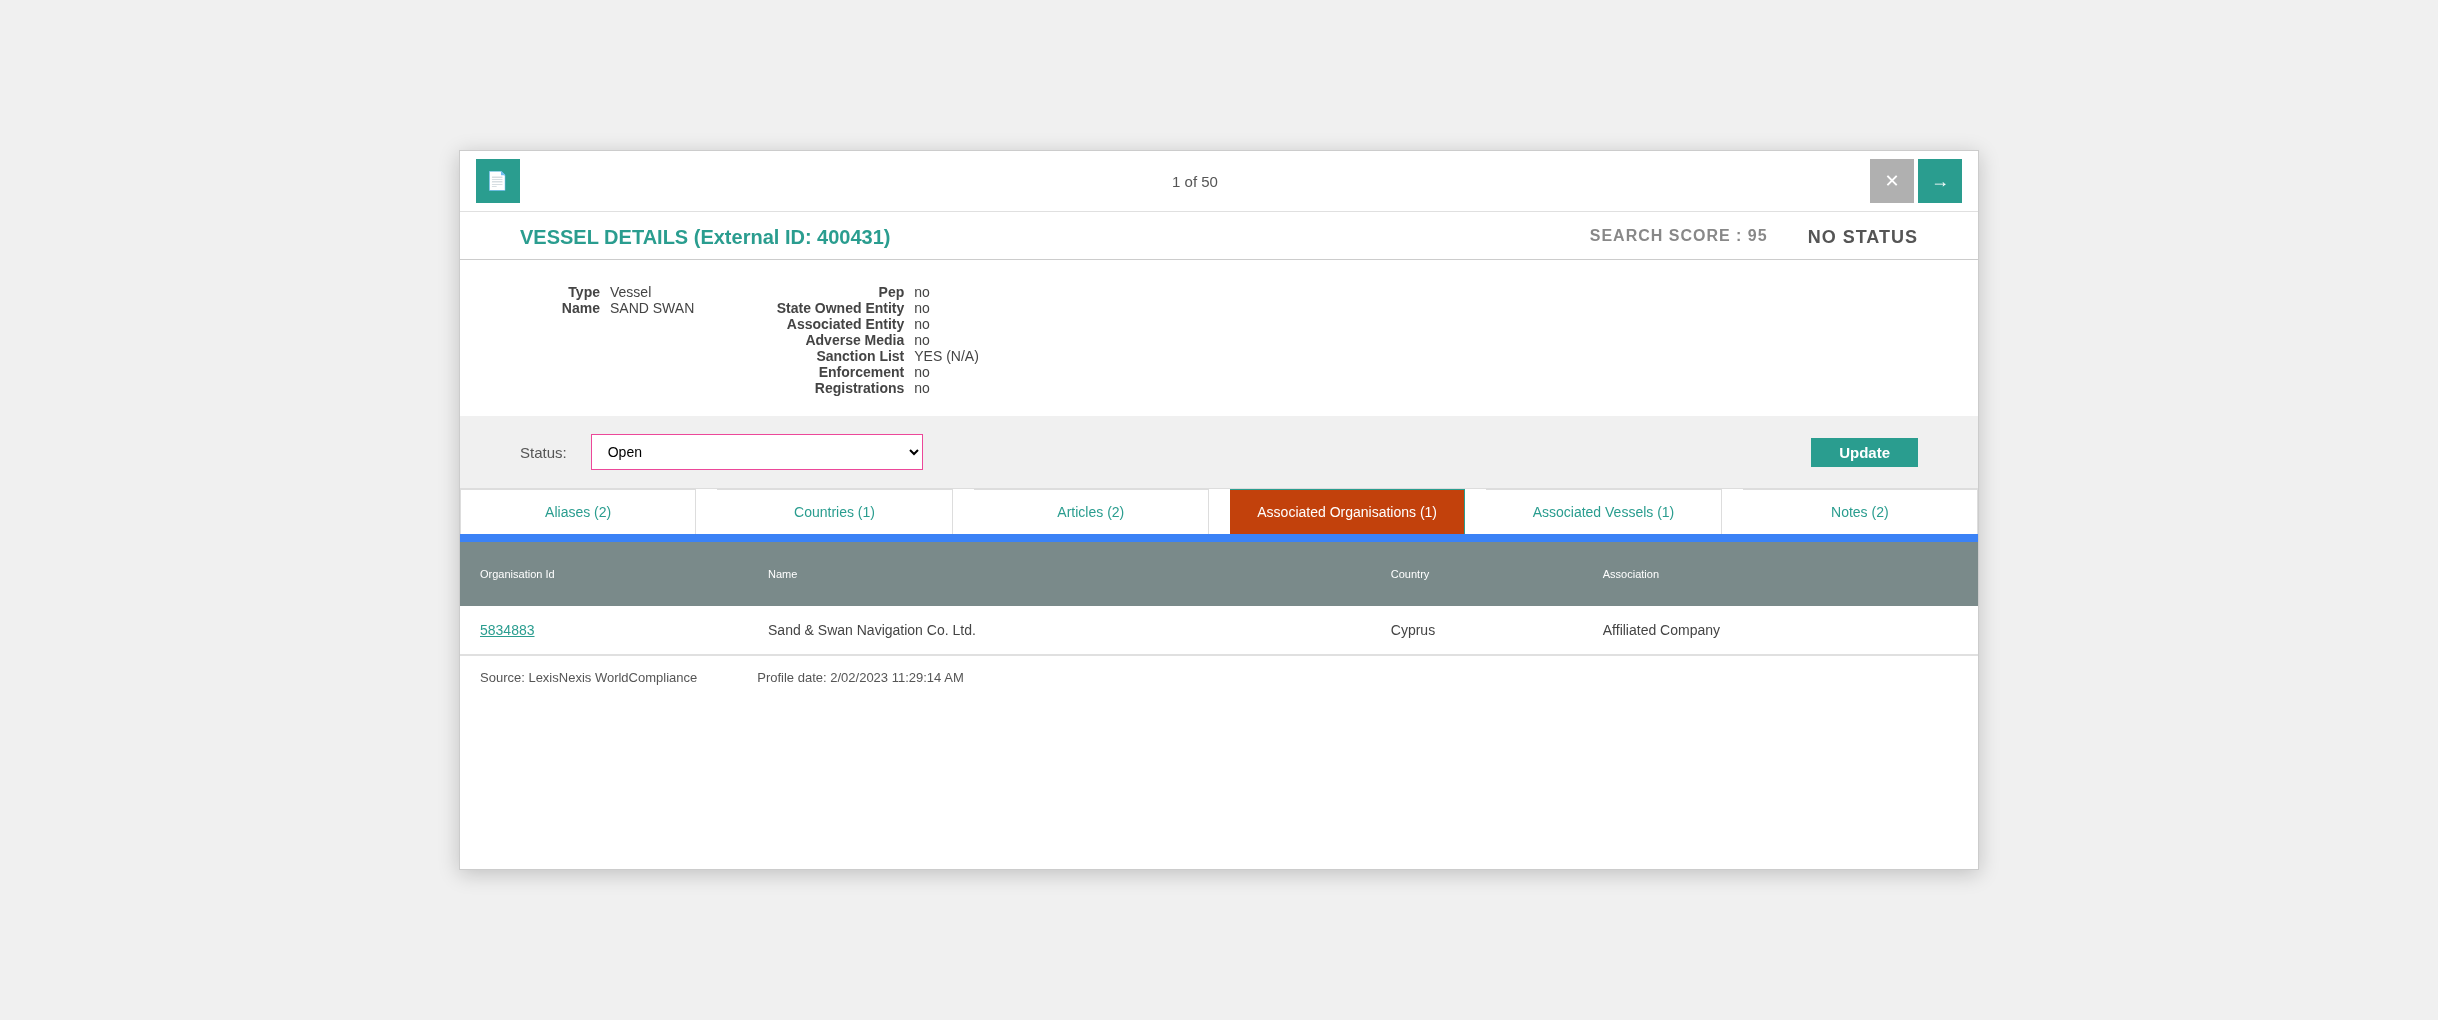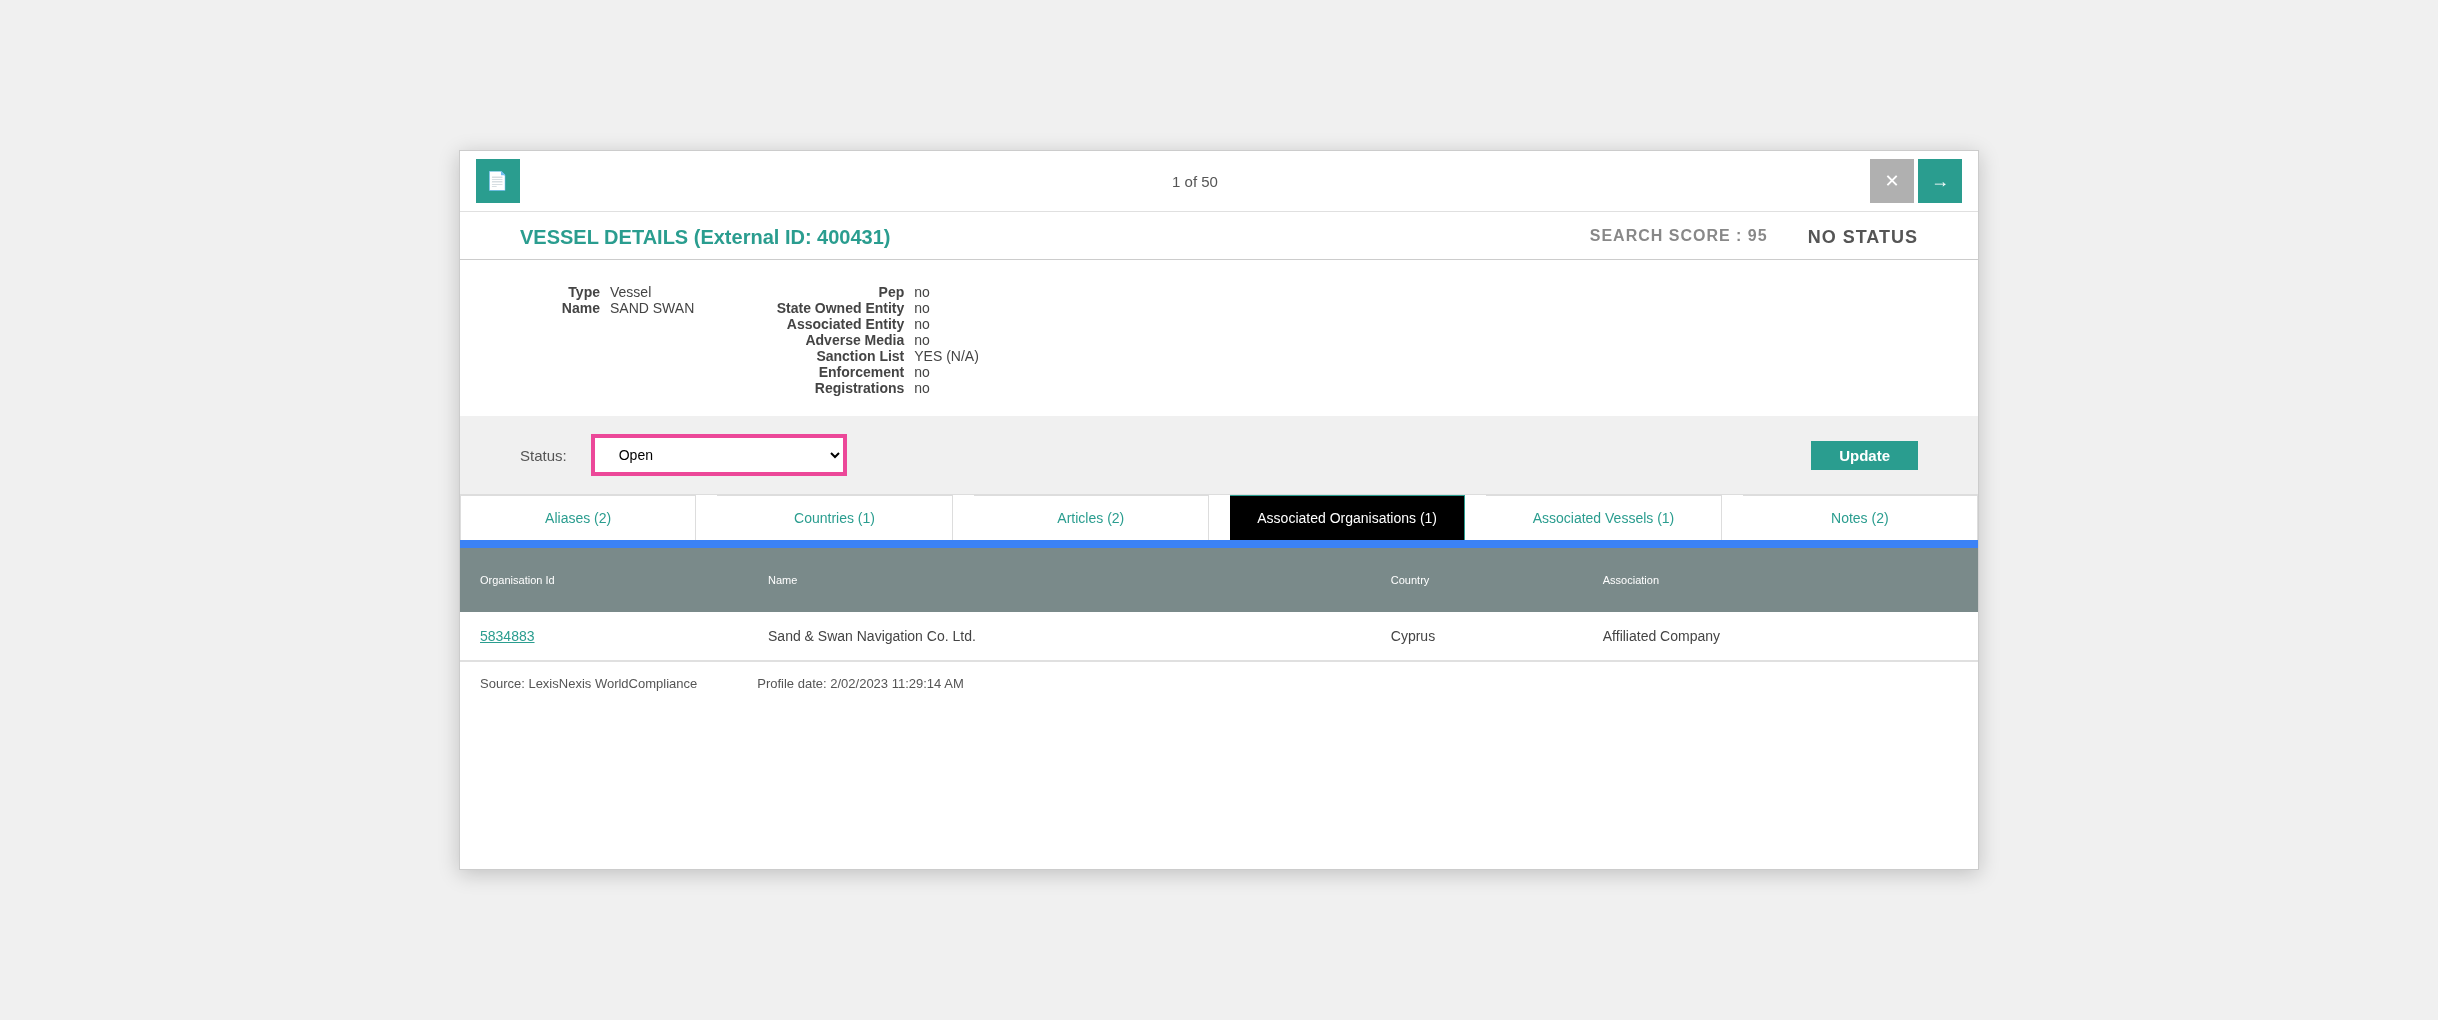--- a/index.html
+++ b/index.html
@@ -132,23 +132,23 @@
       padding: 18px 60px;
       display: flex;
       align-items: center;
       gap: 24px;
     }
     .status-label {
       font-size: 15px;
       color: #555;
     }
     .status-select {
-      width: 256px;
-      padding: 8px 20px;
-      border: 4px solid #ec4899;
+      width: 332px;
+      padding: 8px 12px;
+      border: 1px solid #ec4899;
       background: white;
       font-size: 14px;
       cursor: pointer;
       appearance: auto;
     }
     .update-btn {
       margin-left: auto;
       background: #2a9d8f;
       color: white;
       border: none;
@@ -172,21 +172,21 @@
       padding: 14px 10px;
       text-align: center;
       font-size: 14px;
       cursor: pointer;
       color: #2a9d8f;
       border: 1px solid #ddd;
       border-bottom: none;
       background: white;
     }
     .tab.active {
-      background: #000000;
+      background: #c2410c;
       color: white;
       border-color: #2a9d8f;
     }
     .tab:not(:first-child) {
       border-left: none;
     }
 
     
     .table-container {
       padding: 0;

